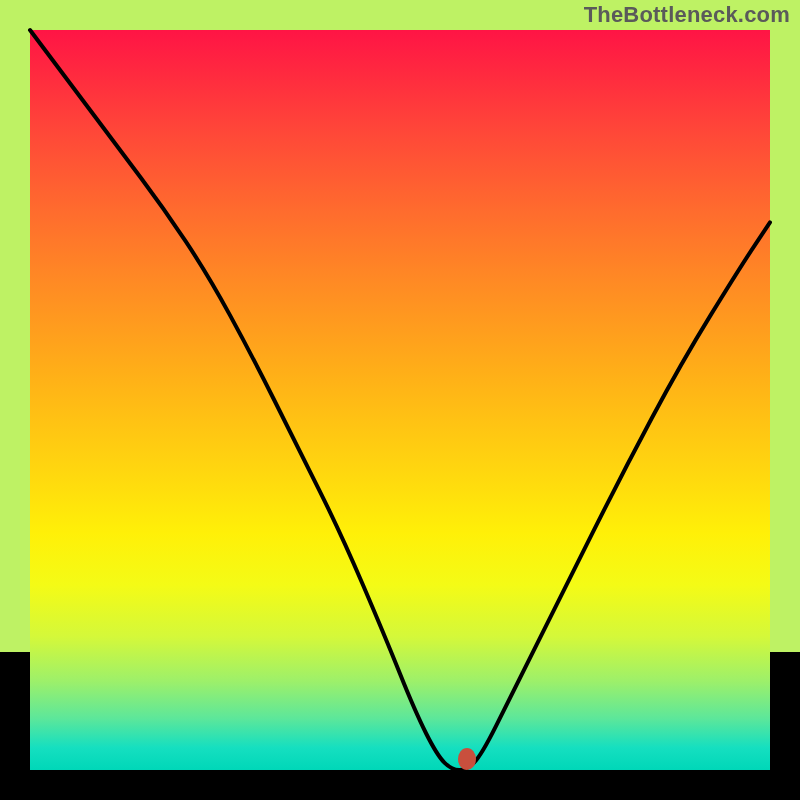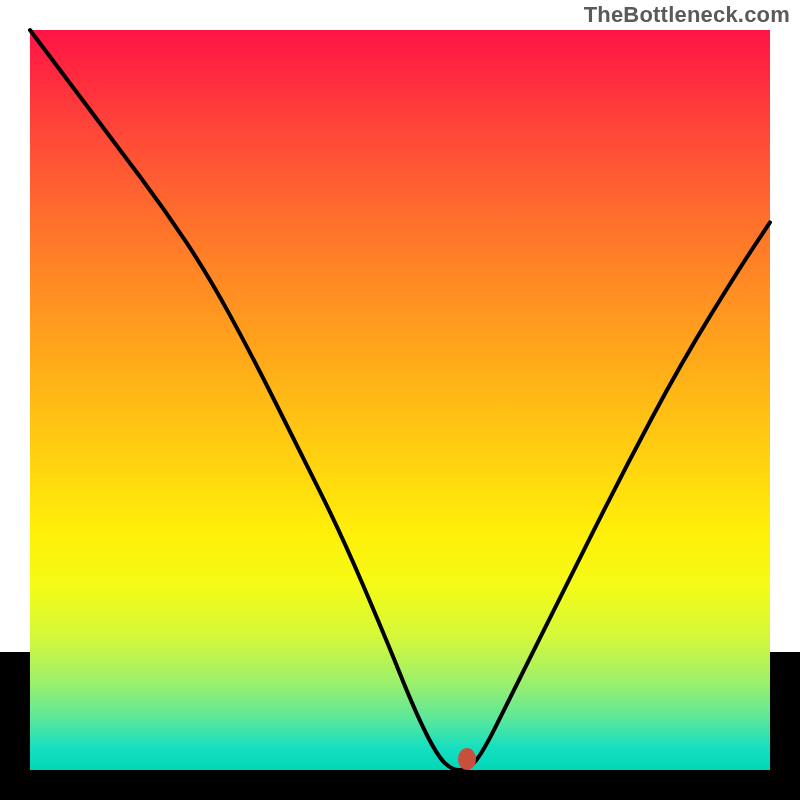--- a/index.html
+++ b/index.html
@@ -1,21 +1,21 @@
 <!DOCTYPE html>
 <html><head>
 <meta charset="utf-8">
 <style>
   * { margin: 0; padding: 0; box-sizing: border-box; }
   html, body { width: 800px; height: 800px; overflow: hidden; background: #000; }
   .frame {
     position: relative;
     width: 800px;
     height: 652px;
-    background: #ffffff;
+    background: #bef264;
   }
   .watermark {
     position: absolute;
     top: 2px;
     right: 10px;
     color: #5a5a5a;
     font-family: Arial, Helvetica, sans-serif;
     font-size: 22px;
     font-weight: 600;
     letter-spacing: 0.2px;

